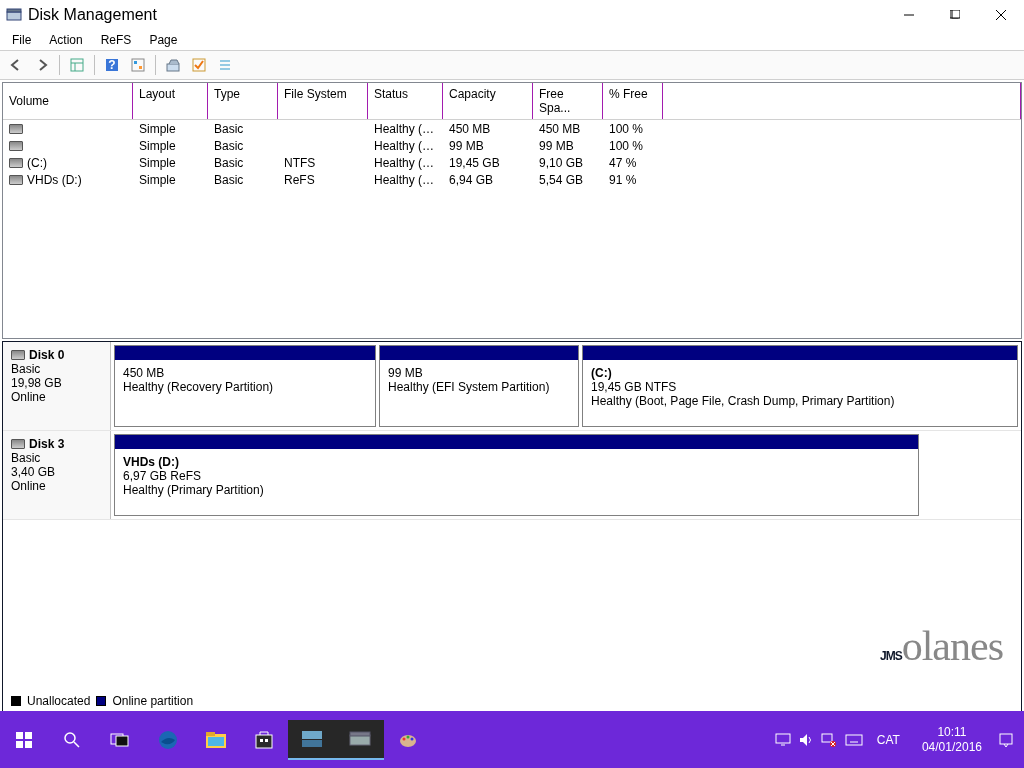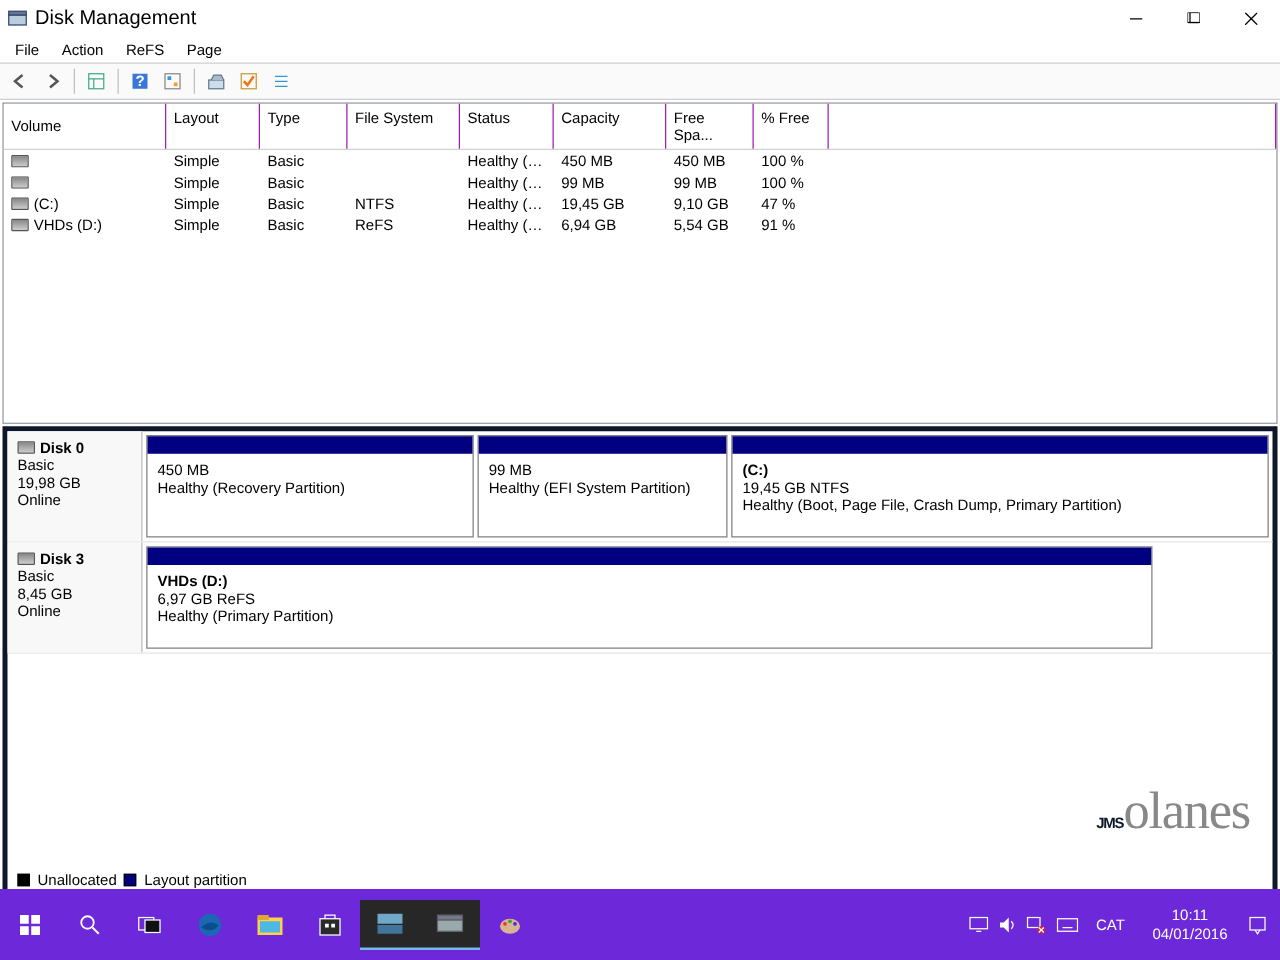--- a/index.html
+++ b/index.html
@@ -31,21 +31,21 @@
 .c-lay { width: 75px; }
 .c-typ { width: 70px; }
 .c-fs  { width: 90px; }
 .c-sta { width: 75px; }
 .c-cap { width: 90px; }
 .c-fre { width: 70px; }
 .c-pct { width: 60px; }
 .c-ext { flex: 1; }
 
 
-.disk-panel { border: 4px solid #0f172a; margin: 2px; background: #fff; position: relative; }
+.disk-panel { border: 1px solid #0f172a; margin: 2px; background: #fff; position: relative; }
 .disk-row { display: flex; border-bottom: 1px solid #e5e5e5; }
 .disk-info { width: 108px; padding: 6px 8px; border-right: 1px solid #c0c0c0; background: #f8f8f8; }
 .disk-info .dname { font-weight: bold; display: flex; align-items: center; }
 .disk-parts { flex: 1; display: flex; gap: 3px; padding: 3px; }
 .part { flex: 1; border: 1px solid #808080; display: flex; flex-direction: column; }
 .part .bar { height: 14px; background: #000080; }
 .part .pbody { padding: 6px 8px 18px; }
 .part .pbody .pn { font-weight: bold; }
 
 
@@ -269,21 +269,21 @@
     </div>
   </div>
 
   <div class="disk-row">
     <div class="disk-info">
       <div class="dname">
           <span class="drive-icon" style="margin-right:4px"></span>
           <span>Disk 3</span>
         </div>
       <div>Basic</div>
-      <div>8,45 GB</div>
+      <div>3,40 GB</div>
       <div>Online</div>
     </div>
     <div class="disk-parts">
       <div class="part" style="flex:0 0 805px">
         <div class="bar"></div>
         <div class="pbody">
           <div class="pn">VHDs  (D:)</div>
           <div>6,97 GB ReFS</div>
           <div>Healthy (Primary Partition)</div>
         </div>
@@ -292,21 +292,21 @@
   </div>
 
   <div style="height:170px; position:relative;">
     <div class="watermark"><span class="b">JMS</span>olanes</div>
   </div>
 
   <div class="legend">
     <span class="sw" style="background:#000"></span>
     <span>Unallocated</span>
     <span class="sw" style="background:#000080"></span>
-    <span>Layout partition</span>
+    <span>Online partition</span>
   </div>
 </div>
 
 <div class="taskbar">
   <div class="tbtn">
     <svg width="16" height="16">
         <rect x="0" y="0" width="7" height="7" fill="#fff"></rect>
         <rect x="9" y="0" width="7" height="7" fill="#fff"></rect>
         <rect x="0" y="9" width="7" height="7" fill="#fff"></rect>
         <rect x="9" y="9" width="7" height="7" fill="#fff"></rect>

